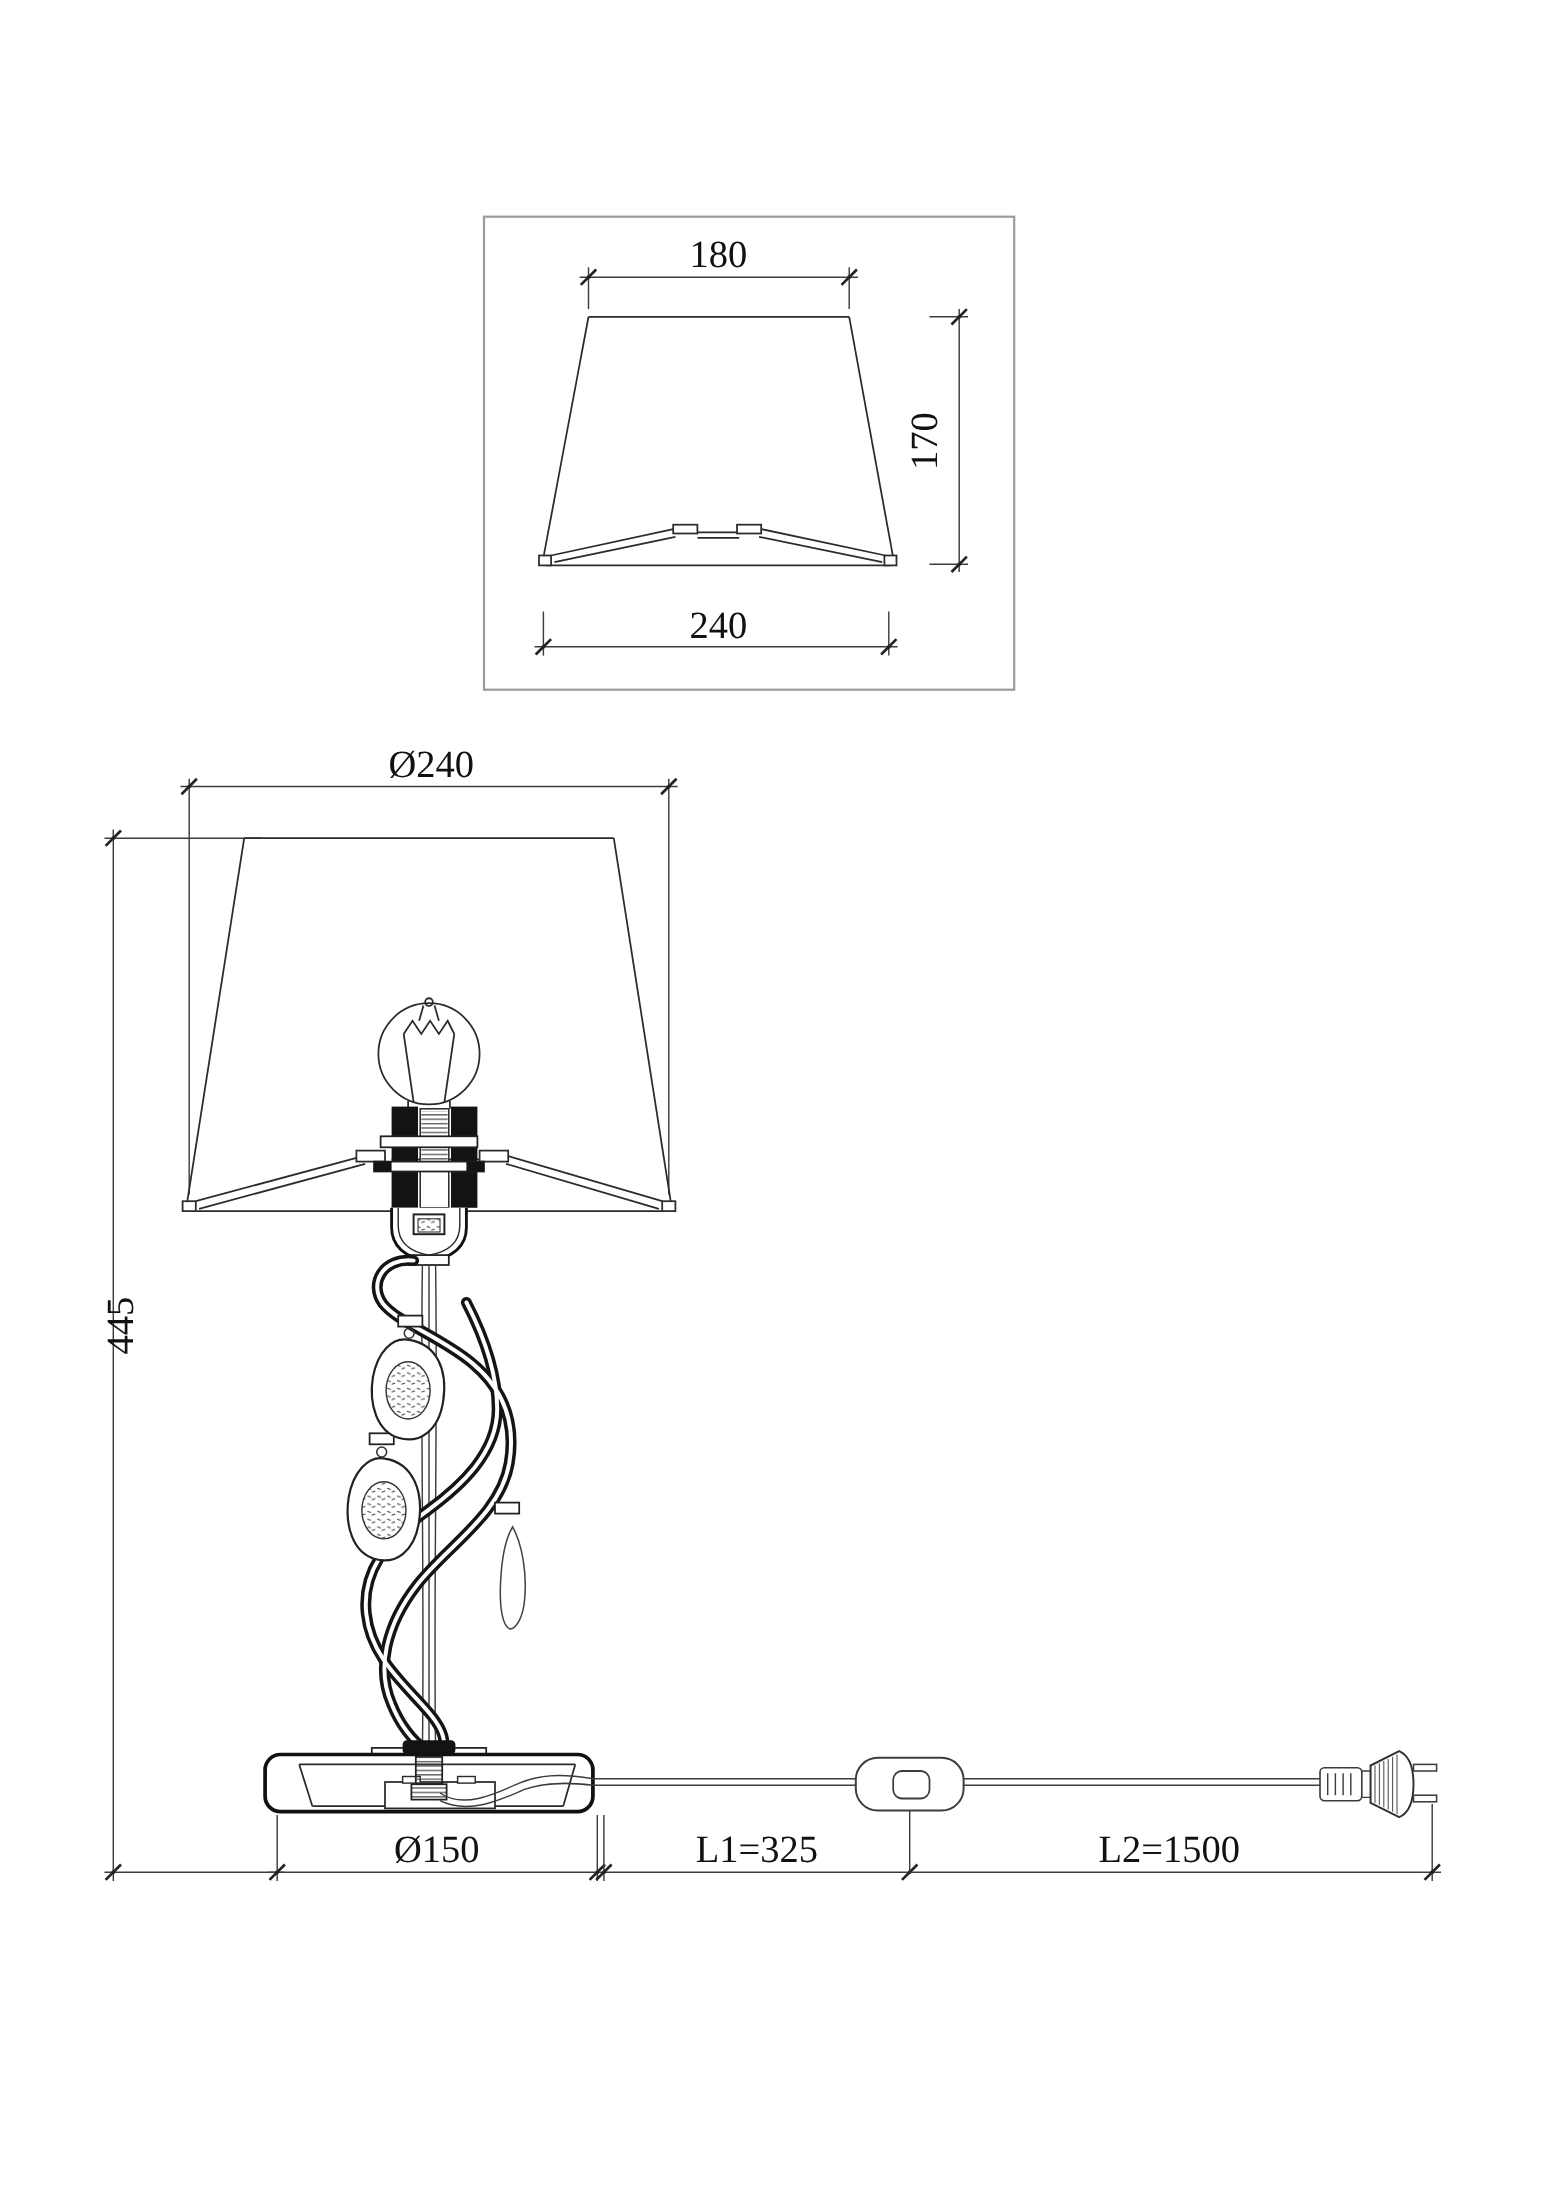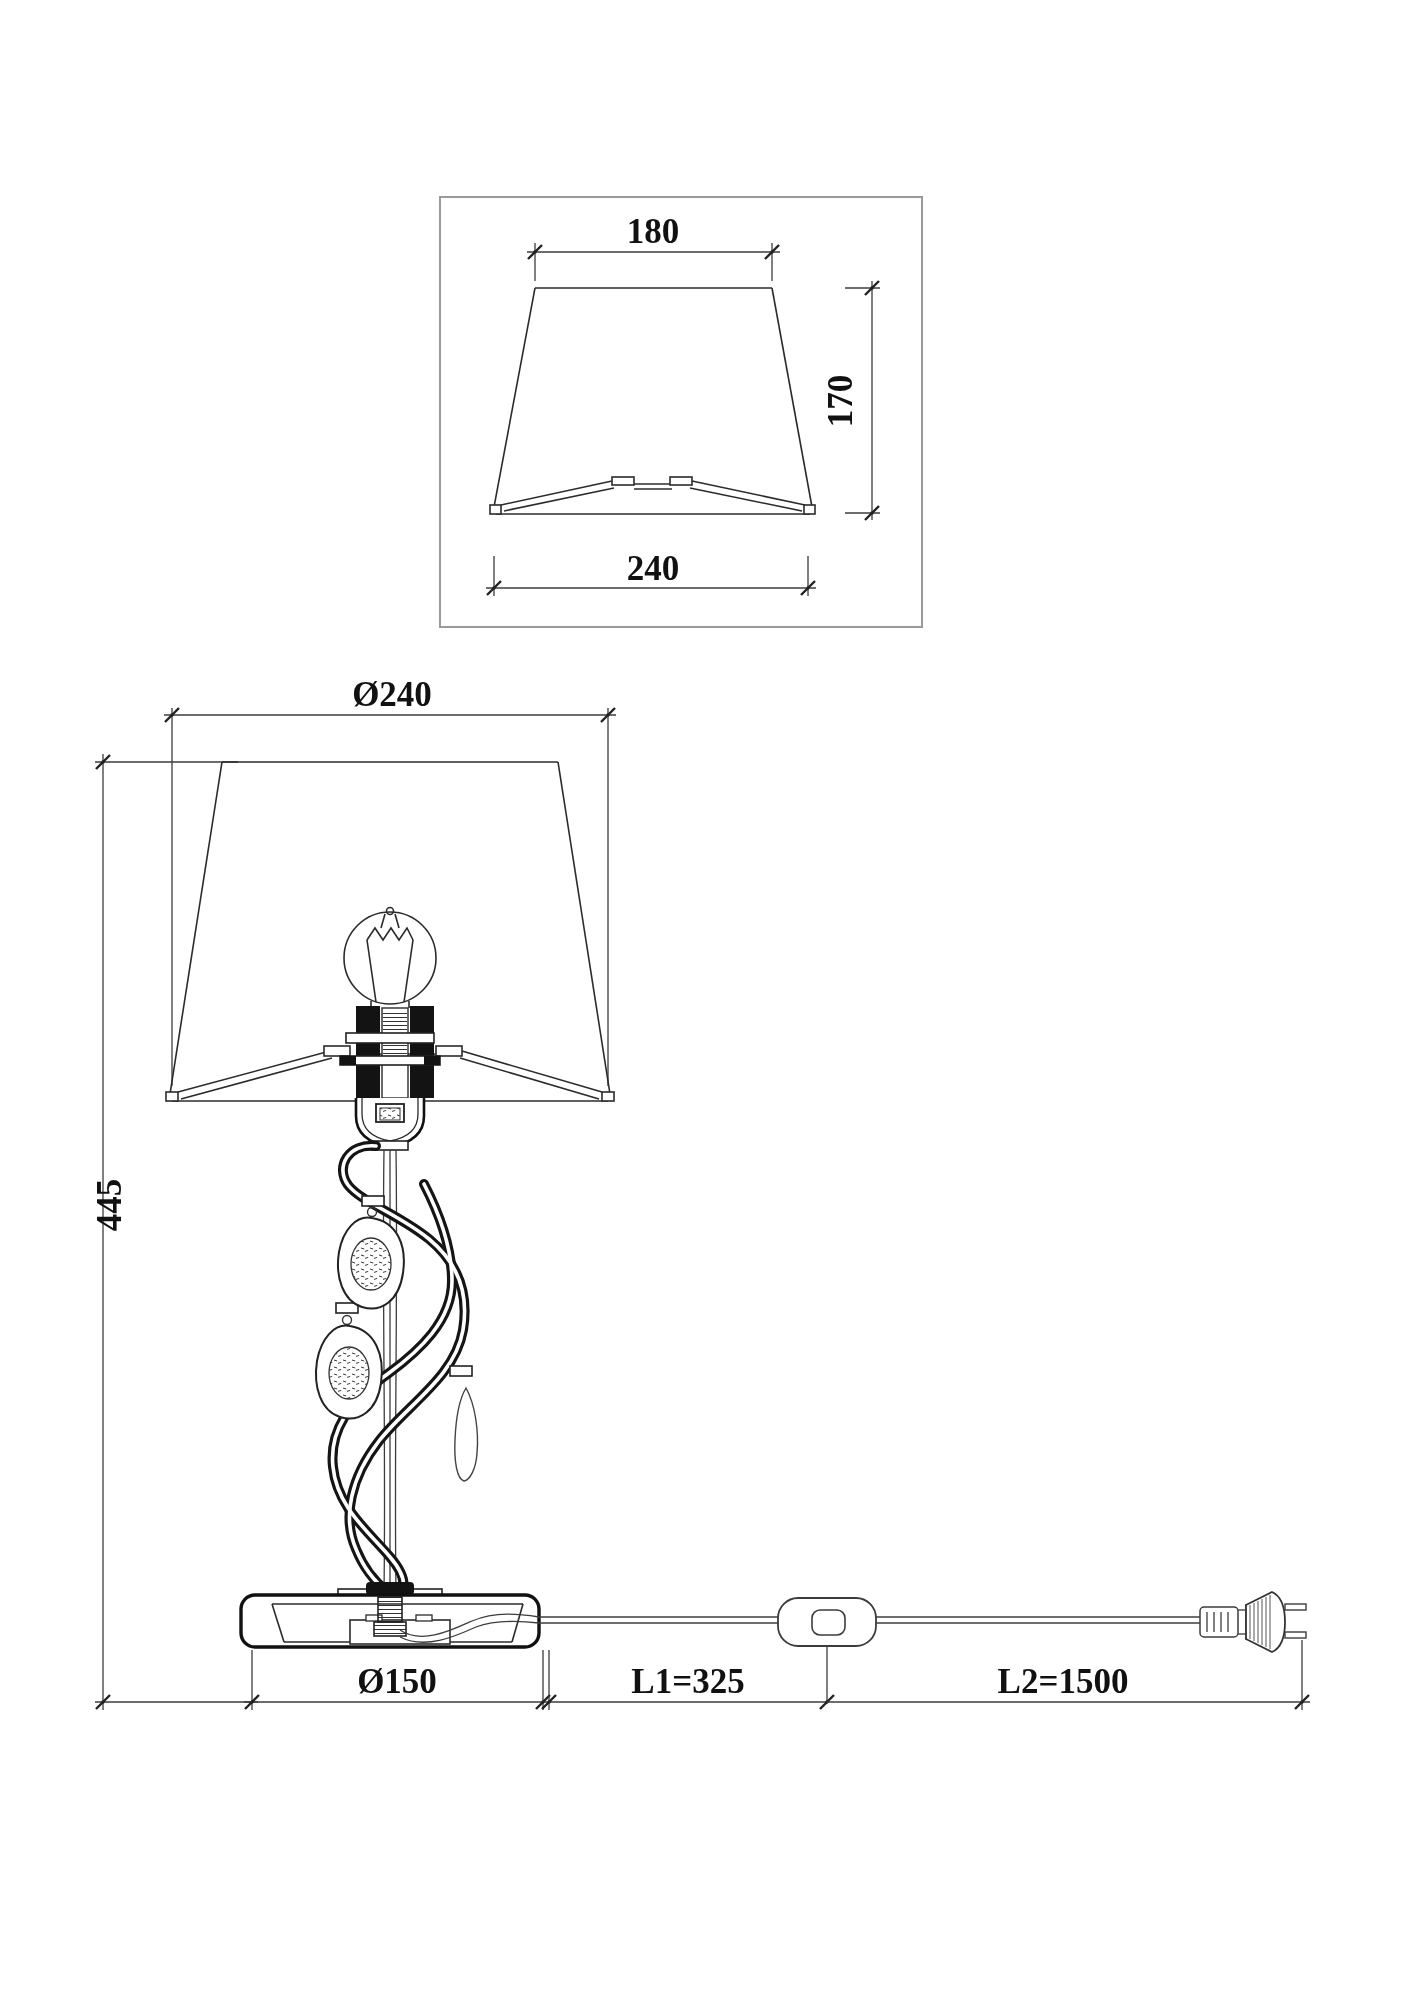--- a/index.html
+++ b/index.html
@@ -6,21 +6,20 @@
     margin: 0;
     padding: 0;
     background: #ffffff;
   }
   #canvas {
     position: relative;
     width: 1335px;
     height: 2000px;
     background: #ffffff;
     overflow: hidden;
-    font-weight: bold;
   }
   svg { display: block; }
   .dim-text {
     font-family: "Liberation Serif", "DejaVu Serif", serif;
     font-size: 35px;
     fill: #111111;
   }
   .thin { stroke: #3c3c3c; stroke-width: 1.3; fill: none; }
   .draw { stroke: #2b2b2b; stroke-width: 1.6; fill: none; }
 </style>

